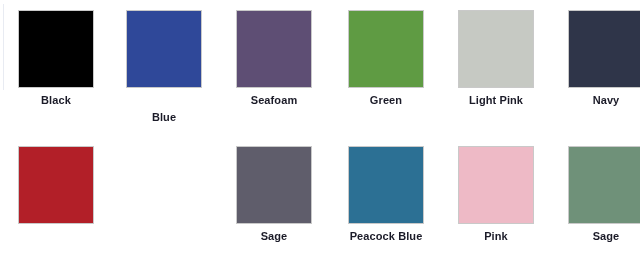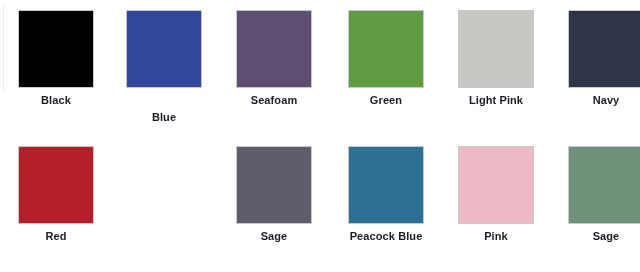--- a/index.html
+++ b/index.html
@@ -127,21 +127,20 @@
         <div class="swatch-chip" style="background-color: rgb(47, 53, 73); border-color: rgb(201, 201, 201);"></div>
         <div class="swatch-label" style="color: rgb(27, 27, 40);">Navy</div>
       </div>
 
     </div>
 
     <div class="swatch-row row-1">
 
       <div class="swatch-cell col-0">
         <div class="swatch-chip" style="background-color: rgb(178, 31, 40); border-color: rgb(201, 201, 201);"></div>
-        <div class="swatch-label" style="color: rgb(27, 27, 40);">Red</div>
       </div>
 
 
       <div class="swatch-cell col-2">
         <div class="swatch-chip" style="background-color: rgb(95, 93, 107); border-color: rgb(201, 201, 201);"></div>
         <div class="swatch-label" style="color: rgb(27, 27, 40);">Sage</div>
       </div>
 
       <div class="swatch-cell col-4">
         <div class="swatch-chip" style="background-color: rgb(238, 186, 198); border-color: rgb(201, 201, 201);"></div>

